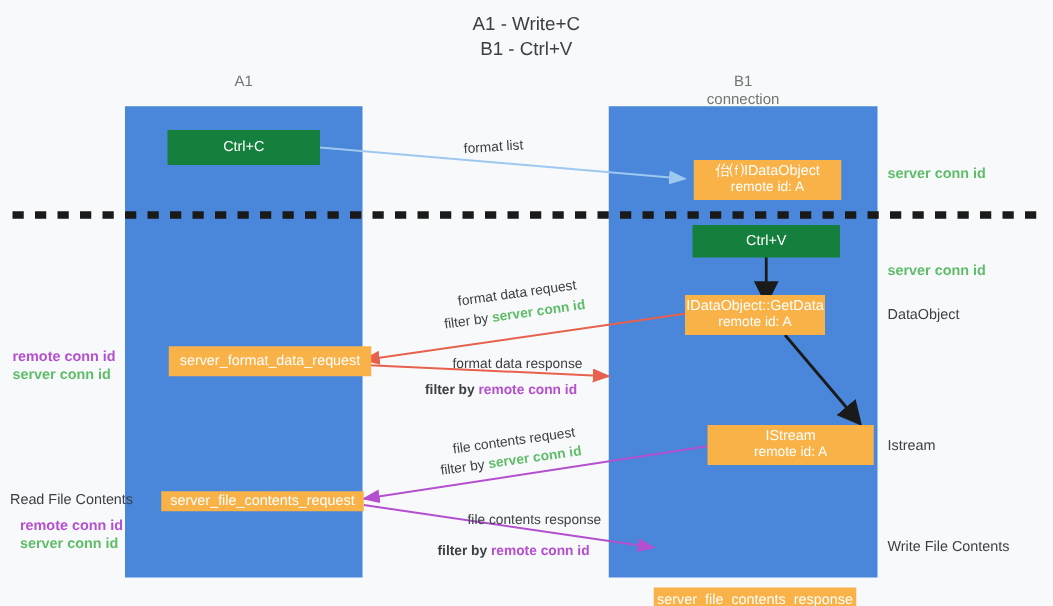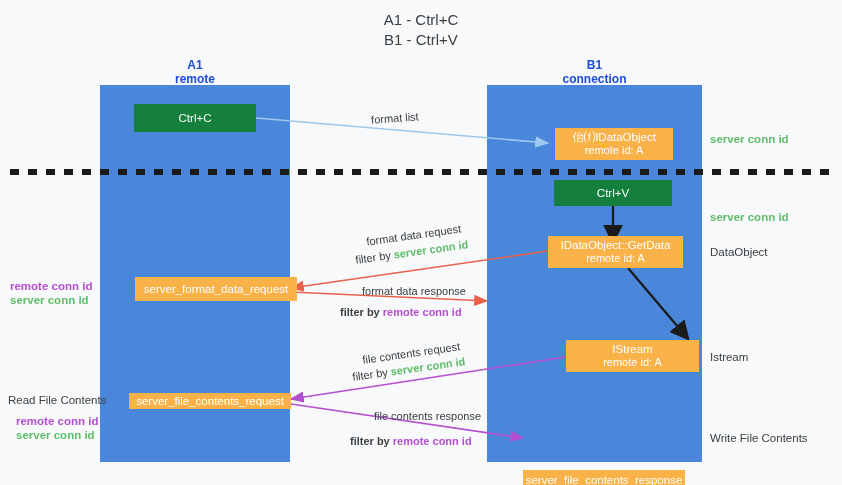--- a/index.html
+++ b/index.html
@@ -12,21 +12,21 @@
     color:#404040;
   }
   #canvas{position:absolute;inset:0;}
   svg.layer{position:absolute;left:0;top:0;width:842px;height:485px;pointer-events:none;}
 
   .title{
     position:absolute;left:0;top:10px;width:842px;
     text-align:center;font-size:15px;line-height:20px;color:#3c4043;
   }
   .col-header{
-    position:absolute;text-align:center;font-size:12px;line-height:14px;color:#1d4ed8;font-weight:bold;
+    position:absolute;text-align:center;font-size:12px;line-height:14px;color:#737373;
   }
   .column{
     position:absolute;background:#4a86d9;
   }
   .node{
     position:absolute;box-sizing:border-box;
     display:flex;flex-direction:column;align-items:center;justify-content:center;
     color:#ffffff;font-size:11.5px;line-height:13px;text-align:center;
   }
   .node.green{background:#15803d;}
@@ -43,27 +43,26 @@
     position:absolute;font-size:11px;line-height:14px;color:#3c4043;
     white-space:nowrap;
   }
 </style>
 </head>
 <body>
 
 <div id="canvas">
 
   <div class="title">
-    <div>A1 - Ctrl+C</div>
+    <div>A1 - Write+C</div>
     <div>B1 - Ctrl+V</div>
   </div>
 
   <div class="col-header" style="left:100px;top:58px;width:190px;">
     <div>A1</div>
-    <div>remote</div>
   </div>
   <div class="col-header" style="left:487px;top:58px;width:215px;">
     <div>B1</div>
     <div>connection</div>
   </div>
 
   <div class="column" style="left:100px;top:85px;width:190px;height:377px;"></div>
   <div class="column" style="left:487px;top:85px;width:215px;height:377px;"></div>
 
   <svg class="layer">
@@ -105,21 +104,21 @@
 
   <div class="node orange" style="left:555px;top:128px;width:118px;height:32px;">
     <span>佁⒡IDataObject</span>
     <span class="l2">remote id: A</span>
   </div>
 
   <div class="node green" style="left:554px;top:180px;width:118px;height:26px;">
     <span>Ctrl+V</span>
   </div>
 
-  <div class="node orange" style="left:548px;top:236px;width:135px;height:32px;">
+  <div class="node orange" style="left:548px;top:236px;width:112px;height:32px;">
     <span>IDataObject::GetData</span>
     <span class="l2">remote id: A</span>
   </div>
 
   <div class="node orange" style="left:566px;top:340px;width:133px;height:32px;">
     <span>IStream</span>
     <span class="l2">remote id: A</span>
   </div>
 
   <div class="node orange" style="left:135px;top:277px;width:162px;height:24px;">

